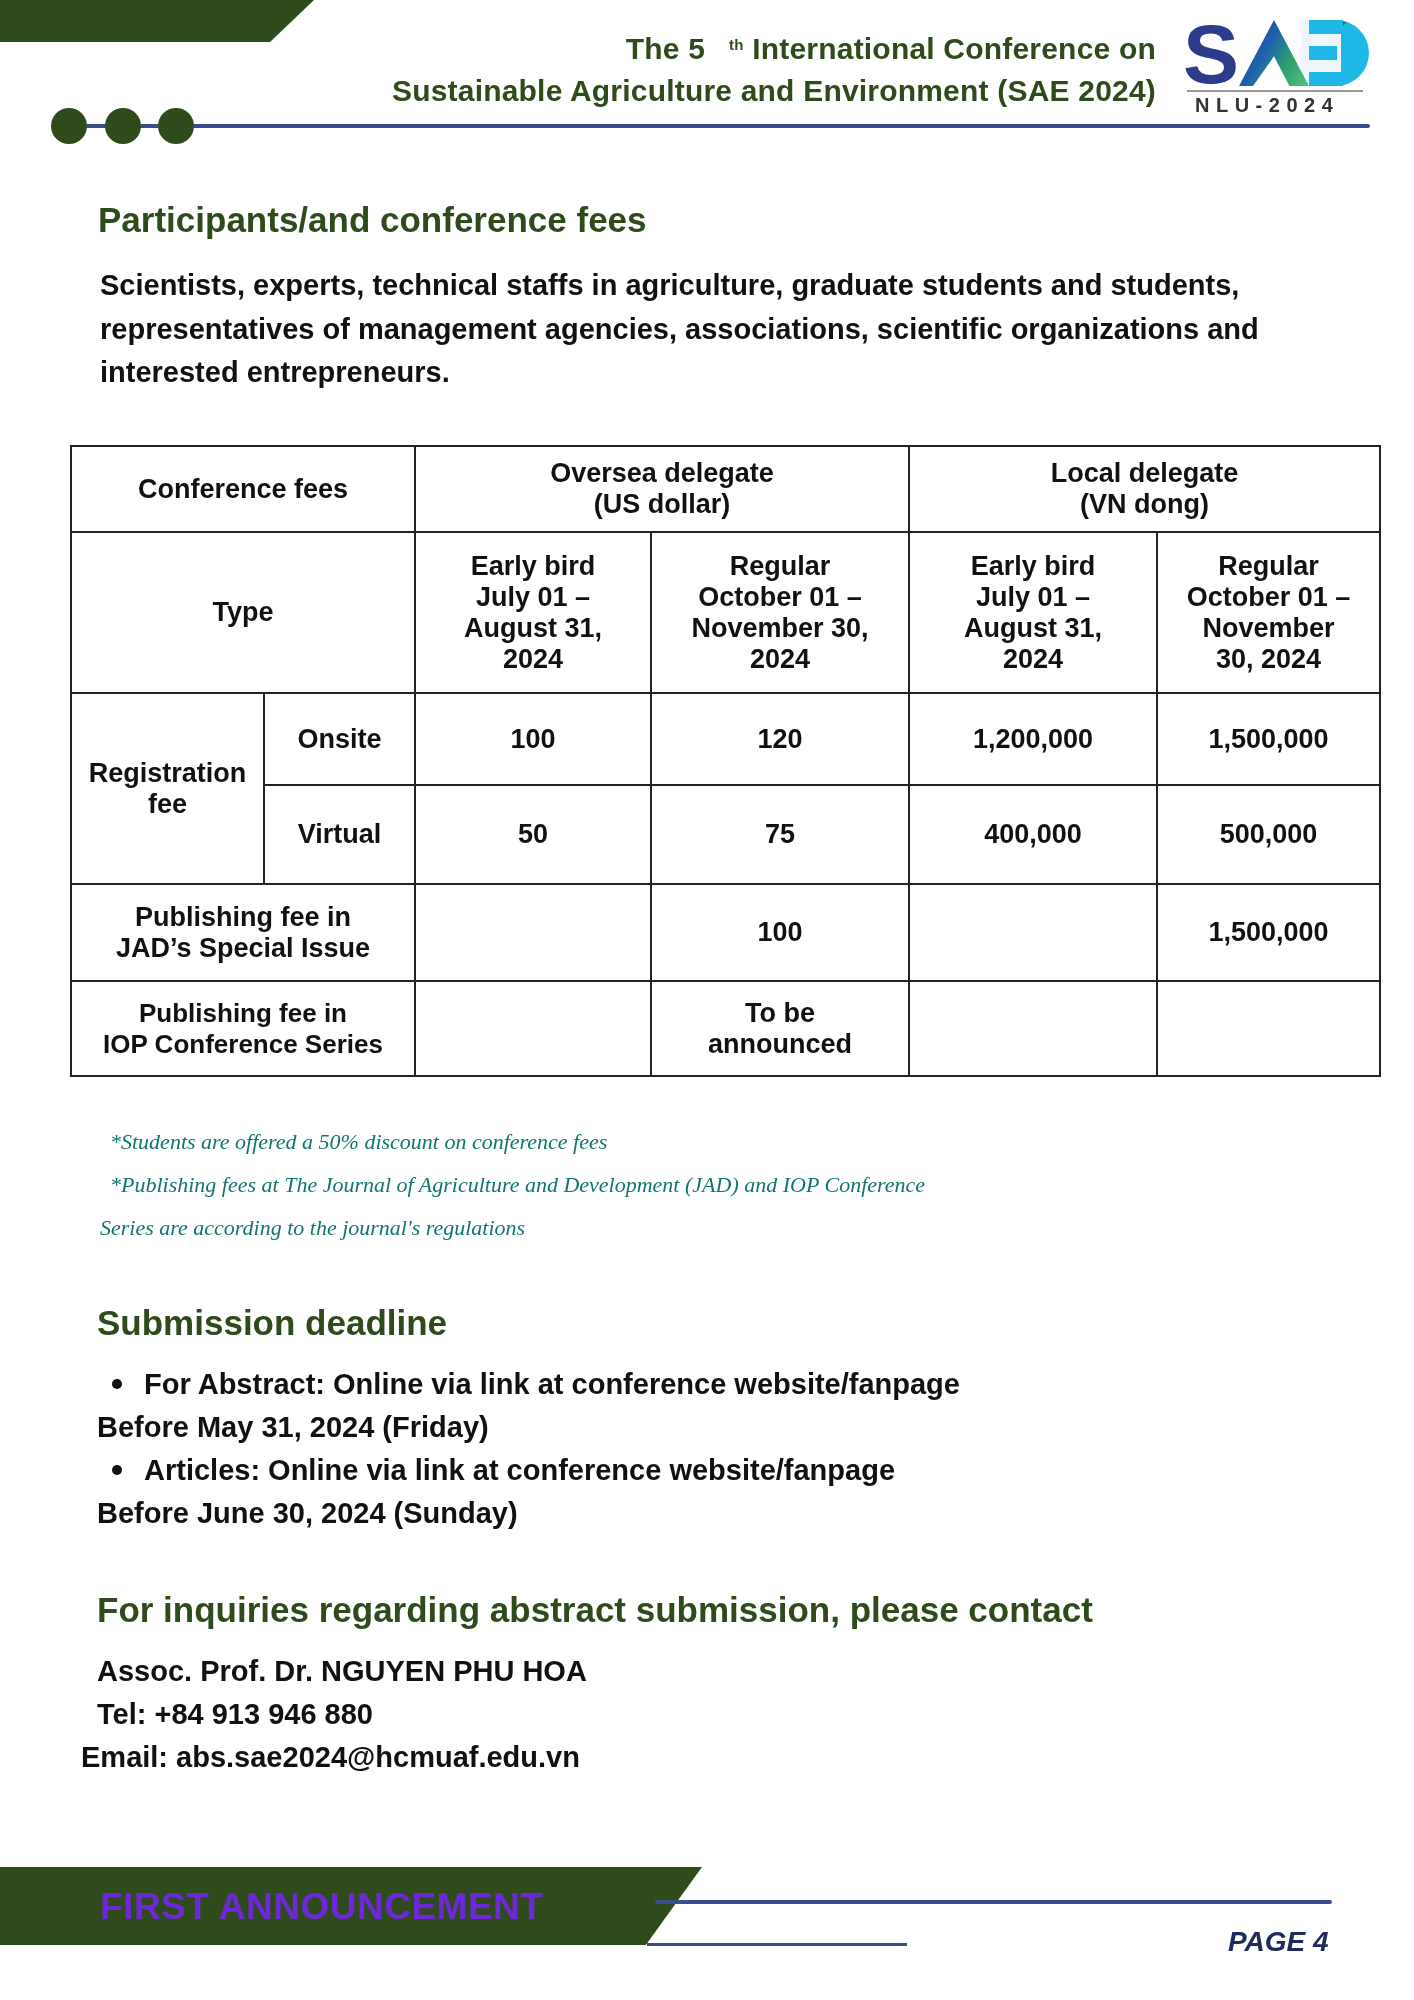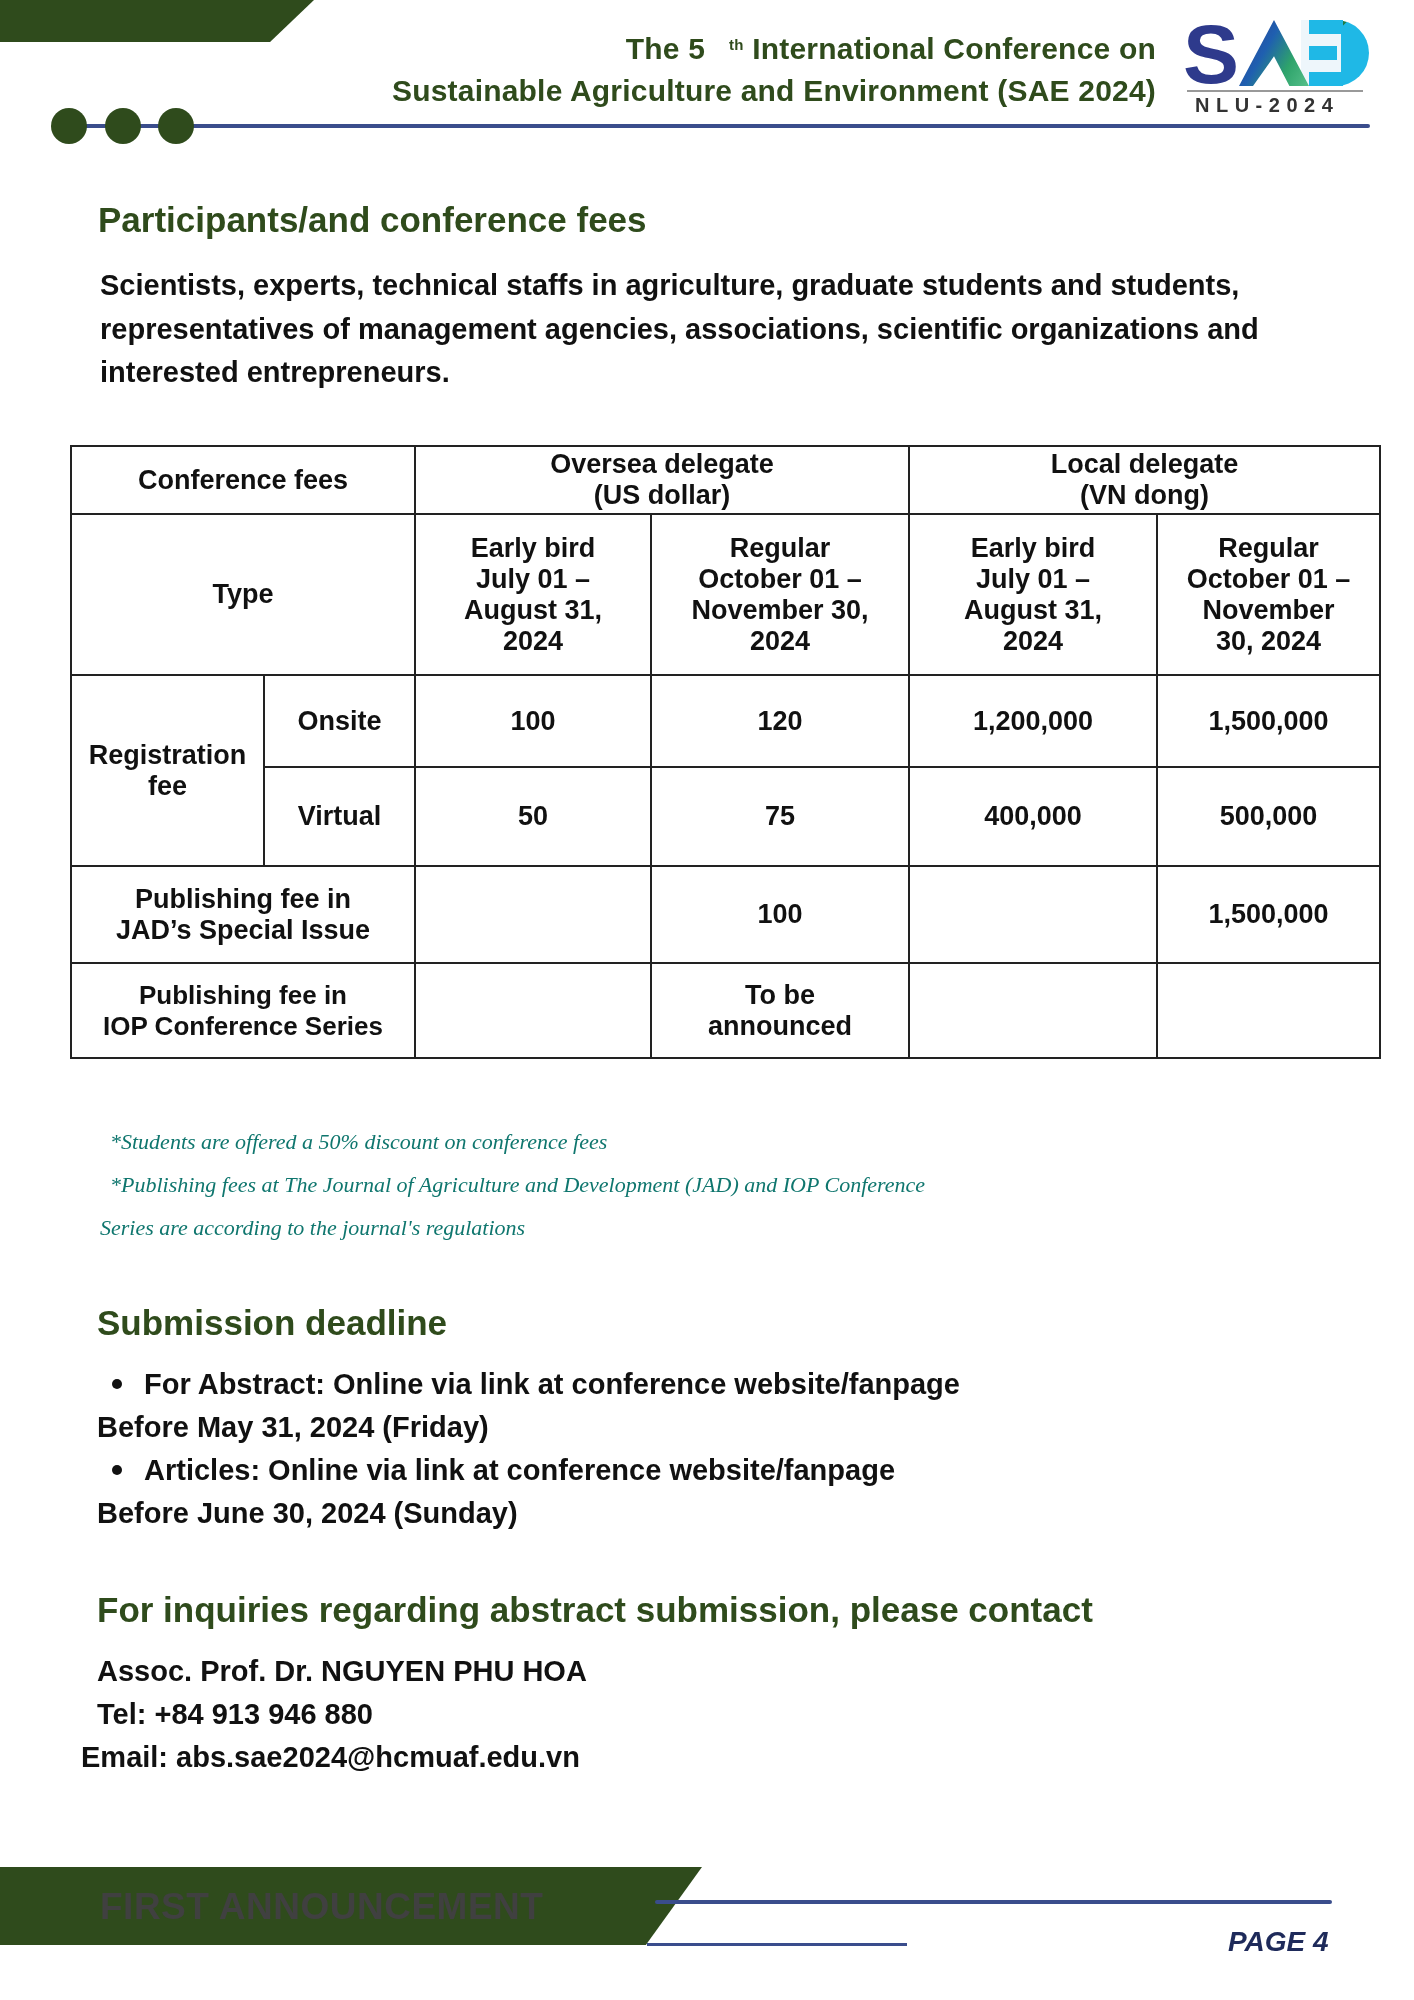--- a/index.html
+++ b/index.html
@@ -42,21 +42,21 @@
   .note { left: 100px; font-family: "Liberation Serif", "DejaVu Serif", serif; font-style: italic;
           font-size: 22px; line-height: 43.5px; color: #0f766e; width: 1260px; }
 
   .bullet-line { font-weight: bold; font-size: 29px; color: #111; left: 98px; white-space: nowrap; }
   .bullet-dot { display: inline-block; width: 10px; height: 10px; border-radius: 50%; background: #111;
                 margin: 0 22px 4px 14px; vertical-align: middle; }
 
   
   .footer-bar { left: 0; top: 1867px; width: 702px; height: 78px; background: #2f4b1c;
                 clip-path: polygon(0 0, 100% 0, 92% 100%, 0 100%); }
-  .footer-label { left: 100px; top: 1886px; color: #404040; font-weight: bold; font-size: 37px; letter-spacing: 0.5px; }
+  .footer-label { left: 100px; top: 1886px; color: #6d28d9; font-weight: bold; font-size: 37px; letter-spacing: 0.5px; }
   .footer-line-1 { left: 655px; top: 1900px; width: 677px; height: 4px; background: #3a4d8c; border-radius: 2px; }
   .footer-line-2 { left: 647px; top: 1943px; width: 260px; height: 3px; background: #3a4d8c; }
   .page-num { left: 1228px; top: 1926px; font-weight: bold; font-style: italic; font-size: 28px; color: #1e2a5a; }
 </style>
 </head>
 <body>
 
 <div class="abs top-bar"></div>
 <div class="abs header-line"></div>
 <div class="abs dot" style="left:51px"></div>
@@ -86,21 +86,21 @@
 <table class="abs fee-table">
   <colgroup>
     <col style="width:193px">
       <col style="width:151px">
       <col style="width:236px">
     <col style="width:258px">
       <col style="width:248px">
       <col style="width:223px">
   </colgroup>
   <tbody>
-      <tr style="height:68px">
+      <tr style="height:86px">
     <td colspan="2">Conference fees</td>
     <td colspan="2">
       <div>Oversea delegate</div>
       <div>(US dollar)</div>
     </td>
     <td colspan="2">
       <div>Local delegate</div>
       <div>(VN dong)</div>
     </td>
   </tr>

